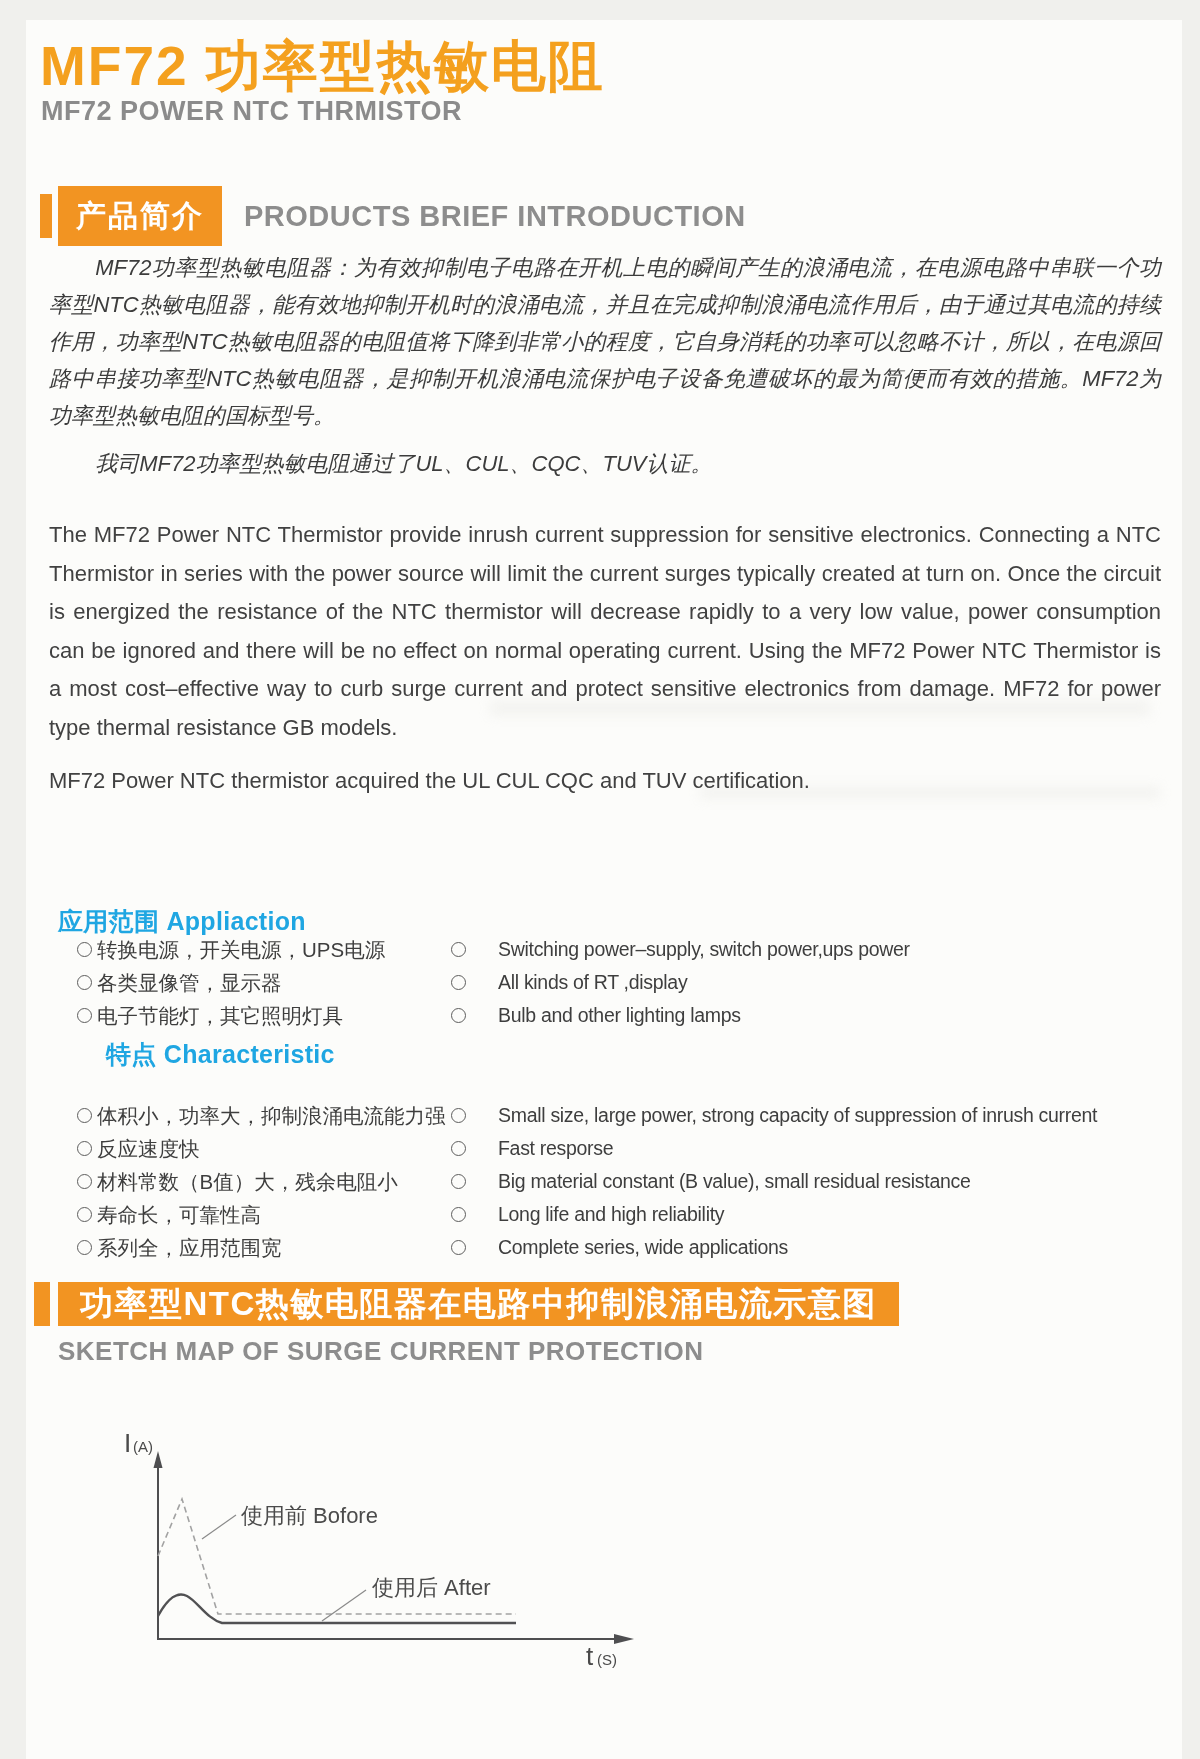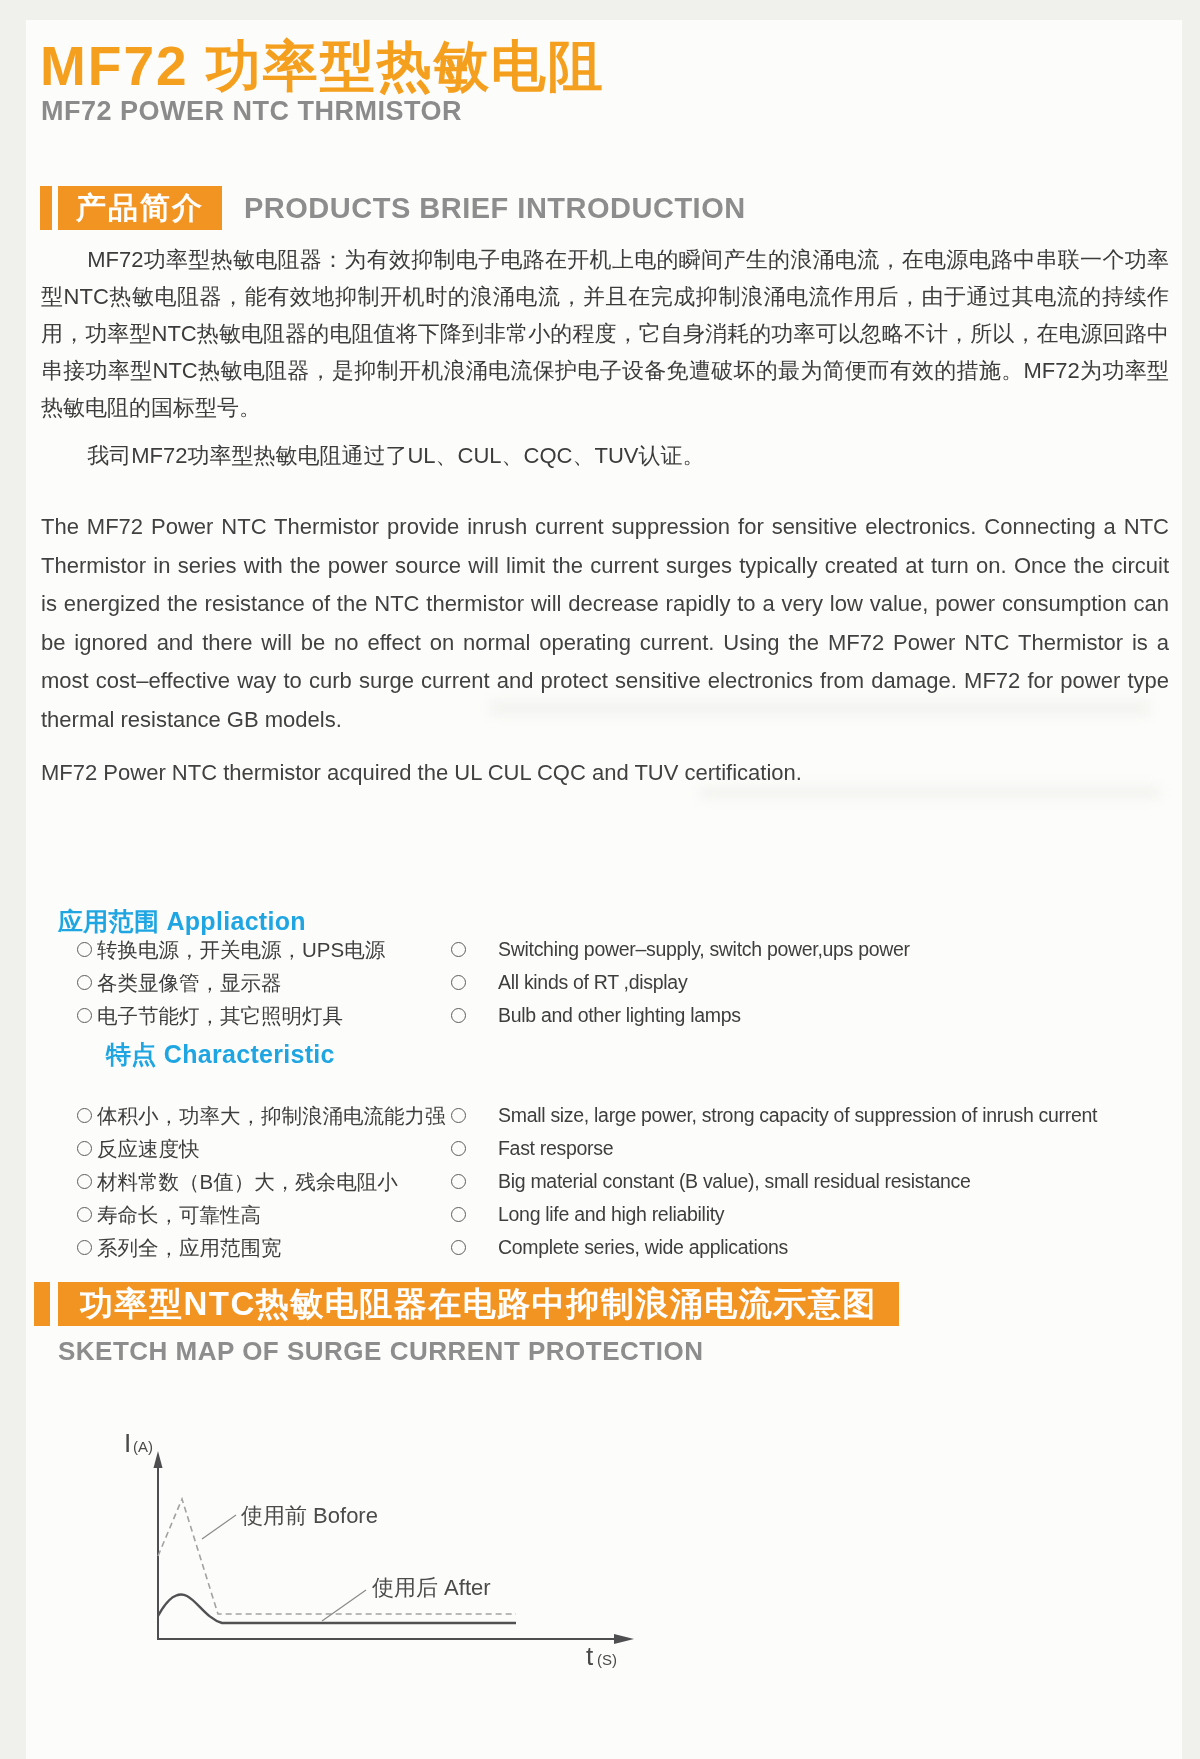--- a/index.html
+++ b/index.html
@@ -23,36 +23,36 @@
     left:41px;top:96px;
     font-size:27px;font-weight:bold;letter-spacing:.5px;
     color:#8b8b8b;
   }
 
   
   .sec-header{display:flex;align-items:center;}
   .sec-bar{width:12px;height:44px;background:#f29422;margin-right:6px;flex:none;}
   .sec-box{
     height:44px;line-height:44px;background:#f29422;color:#ffffff;
-    font-size:30px;font-weight:bold;padding:0 18px;letter-spacing:2px;white-space:nowrap;
+    font-size:30px;font-weight:bold;padding:8px 18px;letter-spacing:2px;white-space:nowrap;
   }
   .sec-en{
     margin-left:22px;font-size:29px;font-weight:bold;color:#8d8d8d;
     letter-spacing:.5px;white-space:nowrap;
   }
   .hdr1{left:40px;top:186px;}
   .hdr2{left:36px;top:840px;}
 
   
   .para{color:#3c3c3c;text-align:justify;}
   .para-zh{left:41px;top:241px;width:1128px;font-size:22px;line-height:37px;}
-  .para-zh p{margin:0;text-indent:2.1em;}
+  .para-zh p{margin:8px;text-indent:2.1em;font-style:italic;}
   .para-zh p + p{margin-top:11px;}
   .para-en{left:41px;top:508px;width:1128px;font-size:22px;line-height:38.5px;color:#414141;}
-  .para-en p{margin:0;}
+  .para-en p{margin:8px;}
   .para-en p + p{margin-top:15px;text-align:left;}
 
   
   .sub-head{
     font-size:25px;font-weight:bold;color:#1fa6e2;letter-spacing:.3px;white-space:nowrap;
   }
   .sub1{left:58px;top:905px;}
   .sub2{left:58px;top:1038px;margin-left:48px;}
   .pair-list{left:77px;width:1110px;}
   .list1{top:933px;}

